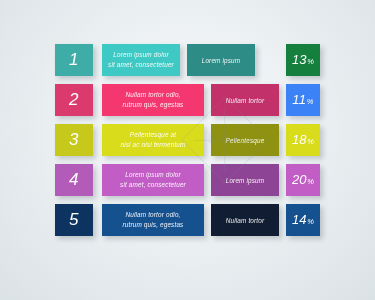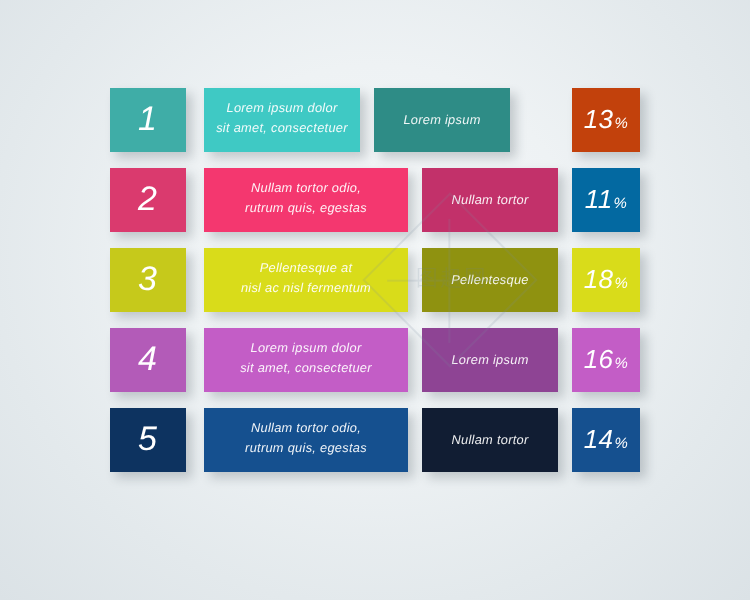--- a/index.html
+++ b/index.html
@@ -149,35 +149,35 @@
   <div class="infographic" id="infographic">
       <div class="row">
         <div class="cell col-num" style="background: rgb(63, 173, 167);">1</div>
         <div class="cell col-desc" style="background: rgb(63, 201, 196);">
           <div>
             <span class="line">Lorem ipsum dolor</span>
             <span class="line">sit amet, consectetuer</span>
           </div>
         </div>
         <div class="cell col-label" style="background: rgb(46, 140, 134);">Lorem ipsum</div>
-        <div class="cell col-pct" style="background: #c2410c; margin-left: 24px;">
+        <div class="cell col-pct" style="background: #15803d; margin-left: 24px;">
           <span>13</span>
           <span class="pctsign">%</span>
         </div>
       </div>
       <div class="row">
         <div class="cell col-num" style="background: rgb(218, 58, 110);">2</div>
         <div class="cell col-desc" style="background: rgb(244, 55, 111);">
           <div>
             <span class="line">Nullam tortor odio,</span>
             <span class="line">rutrum quis, egestas</span>
           </div>
         </div>
         <div class="cell col-label" style="background: rgb(194, 49, 106);">Nullam tortor</div>
-        <div class="cell col-pct" style="background: #0369a1;">
+        <div class="cell col-pct" style="background: #3b82f6;">
           <span>11</span>
           <span class="pctsign">%</span>
         </div>
       </div>
       <div class="row">
         <div class="cell col-num" style="background: rgb(198, 201, 27);">3</div>
         <div class="cell col-desc" style="background: rgb(217, 220, 26);">
           <div>
             <span class="line">Pellentesque at</span>
             <span class="line">nisl ac nisl fermentum</span>
@@ -192,21 +192,21 @@
       <div class="row">
         <div class="cell col-num" style="background: rgb(179, 91, 184);">4</div>
         <div class="cell col-desc" style="background: rgb(195, 93, 198);">
           <div>
             <span class="line">Lorem ipsum dolor</span>
             <span class="line">sit amet, consectetuer</span>
           </div>
         </div>
         <div class="cell col-label" style="background: rgb(142, 68, 148);">Lorem ipsum</div>
         <div class="cell col-pct" style="background: rgb(195, 93, 198);">
-          <span>16</span>
+          <span>20</span>
           <span class="pctsign">%</span>
         </div>
       </div>
       <div class="row">
         <div class="cell col-num" style="background: rgb(13, 51, 96);">5</div>
         <div class="cell col-desc" style="background: rgb(21, 80, 143);">
           <div>
             <span class="line">Nullam tortor odio,</span>
             <span class="line">rutrum quis, egestas</span>
           </div>

